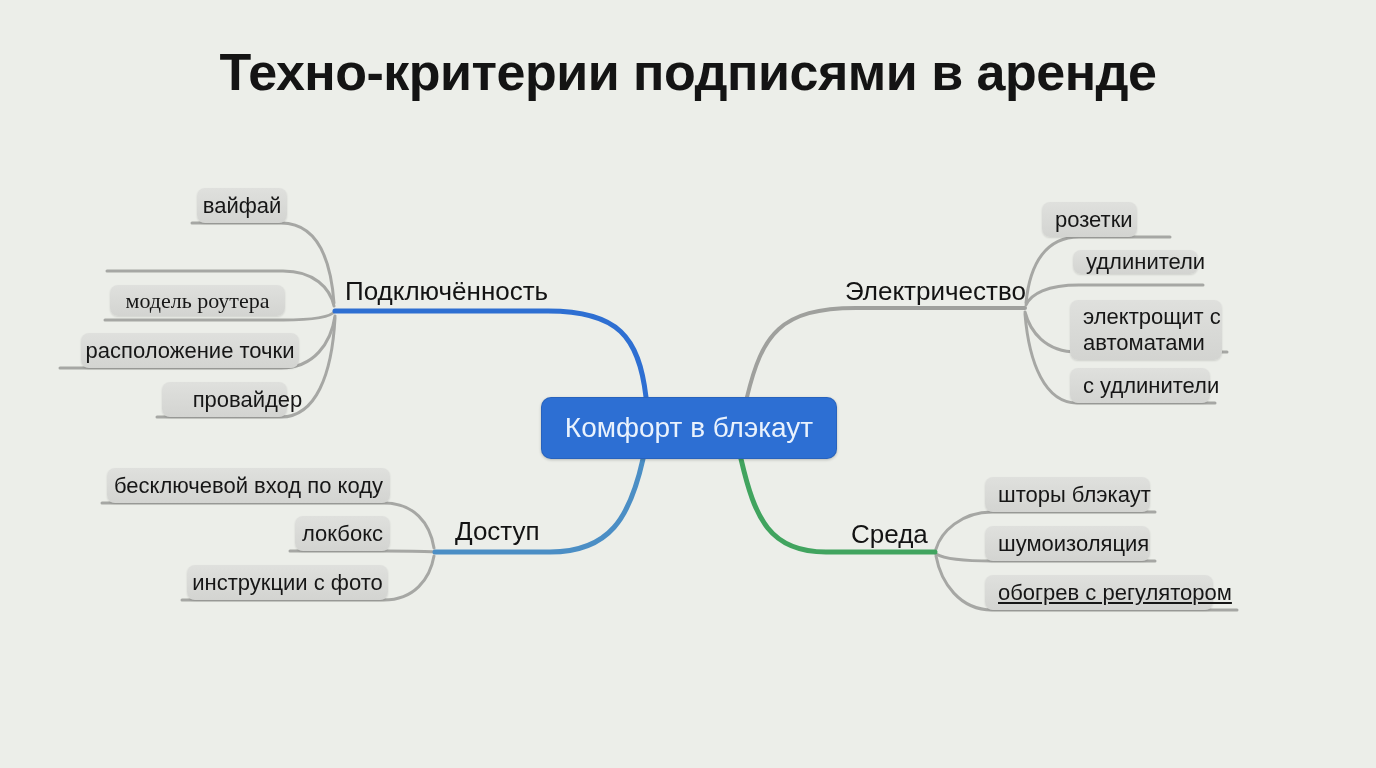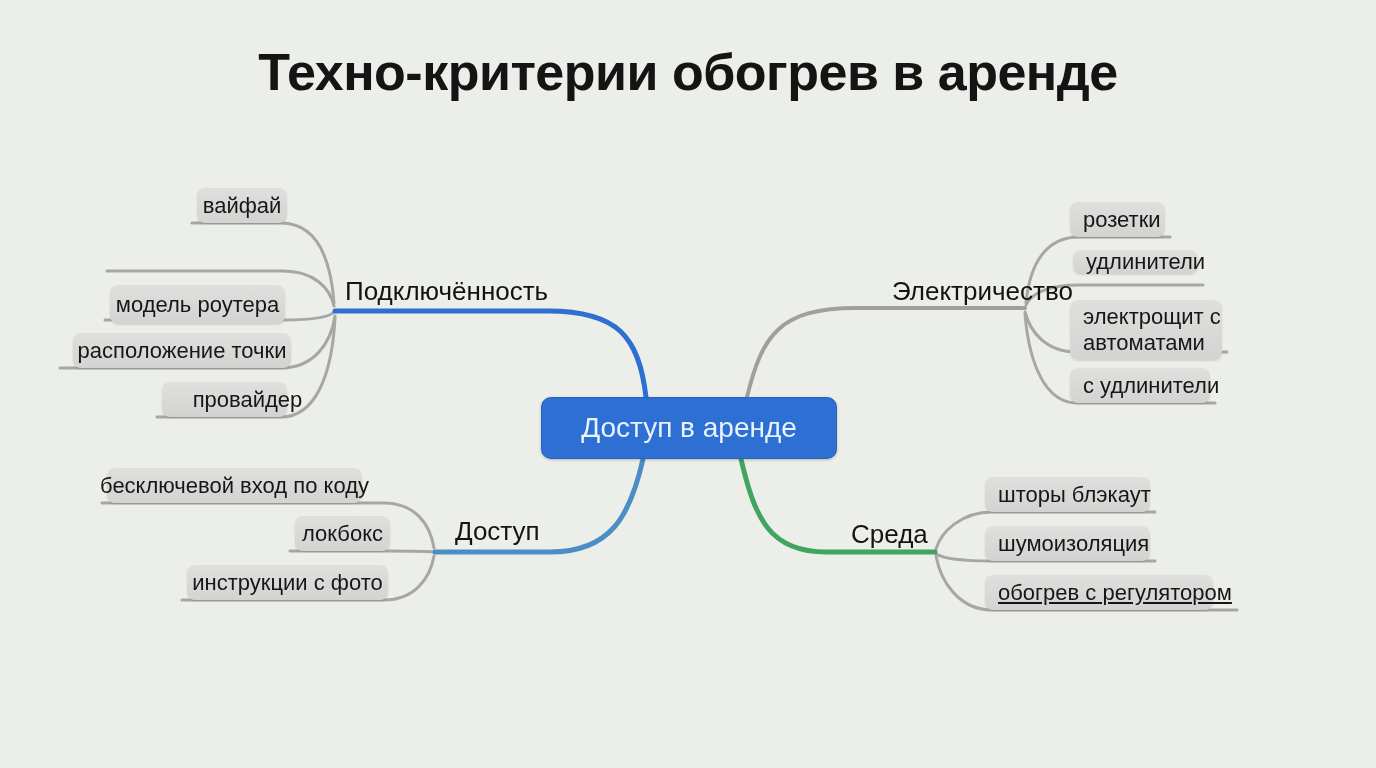--- a/index.html
+++ b/index.html
@@ -29,63 +29,63 @@
     box-shadow: inset 0 0 0 1px rgba(0,0,0,0.10), 0 1px 3px rgba(0,0,0,0.22);
     z-index: 3;
   }
 
   .branch-label {
     position: absolute;
     font-size: 26px; color: #131313; white-space: nowrap;
     z-index: 2;
   }
   .bl-0 { left: 345px; top: 276px; }
-  .bl-1 { left: 845px; top: 276px; margin-left: 47px; }
+  .bl-1 { left: 845px; top: 276px; }
   .bl-2 { left: 455px; top: 516px; }
   .bl-3 { left: 851px; top: 519px; }
 
   .leaf {
     position: absolute; box-sizing: border-box;
     background: linear-gradient(180deg, #dfe0dd 0%, #d3d4d1 100%);
     border-radius: 8px;
     display: flex; align-items: center; justify-content: center;
     font-size: 22px; line-height: 1.18; color: #161616;
     white-space: nowrap;
     box-shadow: 0 1px 2px rgba(0,0,0,0.12);
     z-index: 1;
   }
   .leaf.left-text { justify-content: flex-start; padding-left: 13px; text-align: left; }
   .leaf.wrap { white-space: normal; }
 
   
   .l-0-0 { left: 197px;  top: 188px; width: 90px;  height: 35px; }
   .l-0-1 { left: 112px;  top: 236px; width: 175px; height: 35px; }
-  .l-0-2 { left: 110px;  top: 285px; width: 175px; height: 39px; }
-  .l-0-3 { left: 73px;   top: 333px; width: 218px; height: 35px; }
+  .l-0-2 { left: 110px;  top: 285px; width: 175px; height: 31px; font-family: Liberation Serif, serif; }
+  .l-0-3 { left: 81px;   top: 333px; width: 218px; height: 35px; }
   .l-0-4 { left: 162px;  top: 382px; width: 125px; height: 35px; padding-left: 46px; }
   
-  .l-1-0 { left: 1070px; top: 202px; width: 95px;  height: 35px; }
+  .l-1-0 { left: 1042px; top: 202px; width: 95px;  height: 35px; }
   .l-1-1 { left: 1073px; top: 250px; width: 125px; height: 24px; }
   .l-1-2 { left: 1070px; top: 300px; width: 152px; height: 60px; }
   .l-1-3 { left: 1070px; top: 368px; width: 140px; height: 35px; }
   
-  .l-2-0 { left: 107px;  top: 468px; width: 255px; height: 35px; }
+  .l-2-0 { left: 107px;  top: 468px; width: 283px; height: 35px; }
   .l-2-1 { left: 295px;  top: 516px; width: 95px;  height: 35px; }
   .l-2-2 { left: 187px;  top: 565px; width: 201px; height: 35px; }
   
   .l-3-0 { left: 985px;  top: 477px; width: 165px; height: 35px; }
   .l-3-1 { left: 985px;  top: 526px; width: 165px; height: 35px; }
   .l-3-2 { left: 985px;  top: 575px; width: 228px; height: 35px; text-decoration: underline; }
 </style>
 </head>
 <body>
 
 <div class="canvas">
 
-  <h1 class="title">Техно-критерии обогрев в аренде</h1>
+  <h1 class="title">Техно-критерии подписями в аренде</h1>
 
   <svg class="wires" width="1376" height="768" viewBox="0 0 1376 768" fill="none">
 
     <g stroke="#a6a7a4" stroke-width="3" stroke-linecap="round">
       <path d="M 192 223 H 281 C 313 223 330 250 334 303"></path>
       <path d="M 107 271 H 283 C 314 271 330 288 334 306"></path>
       <path d="M 105 320 H 283 C 314 320 331 317 335 311"></path>
       <path d="M 60 368 H 281 C 314 368 331 343 335 316"></path>
       <path d="M 157 417 H 281 C 316 417 332 374 335 318"></path>
     </g>
@@ -108,21 +108,21 @@
       <path d="M 1155 561 H 992 C 962 561 943 558 936 554"></path>
       <path d="M 1237 610 H 992 C 960 610 941 583 936 556"></path>
     </g>
 
     <path d="M 335 311 L 548 311 C 618 311 639 337 646 397" stroke="#2e6fd2" stroke-width="5" stroke-linecap="round"></path>
     <path d="M 1025 308 L 856 308 C 780 308 762 335 747 397" stroke="#9fa09d" stroke-width="4" stroke-linecap="round"></path>
     <path d="M 435 552 L 550 552 C 610 552 630 517 643 459" stroke="#4b8ec5" stroke-width="5" stroke-linecap="round"></path>
     <path d="M 935 552 L 826 552 C 770 552 755 519 741 459" stroke="#41a45f" stroke-width="5" stroke-linecap="round"></path>
   </svg>
 
-  <div class="root-node">Доступ в аренде</div>
+  <div class="root-node">Комфорт в блэкаут</div>
 
   <div class="branch-label bl-0">Подключённость</div>
   <div class="branch-label bl-1">Электричество</div>
   <div class="branch-label bl-2">Доступ</div>
   <div class="branch-label bl-3">Среда</div>
 
   <div class="leaf l-0-0">вайфай</div>
   <div class="leaf l-0-2">модель роутера</div>
   <div class="leaf l-0-3">расположение точки</div>
   <div class="leaf l-0-4">провайдер</div>

